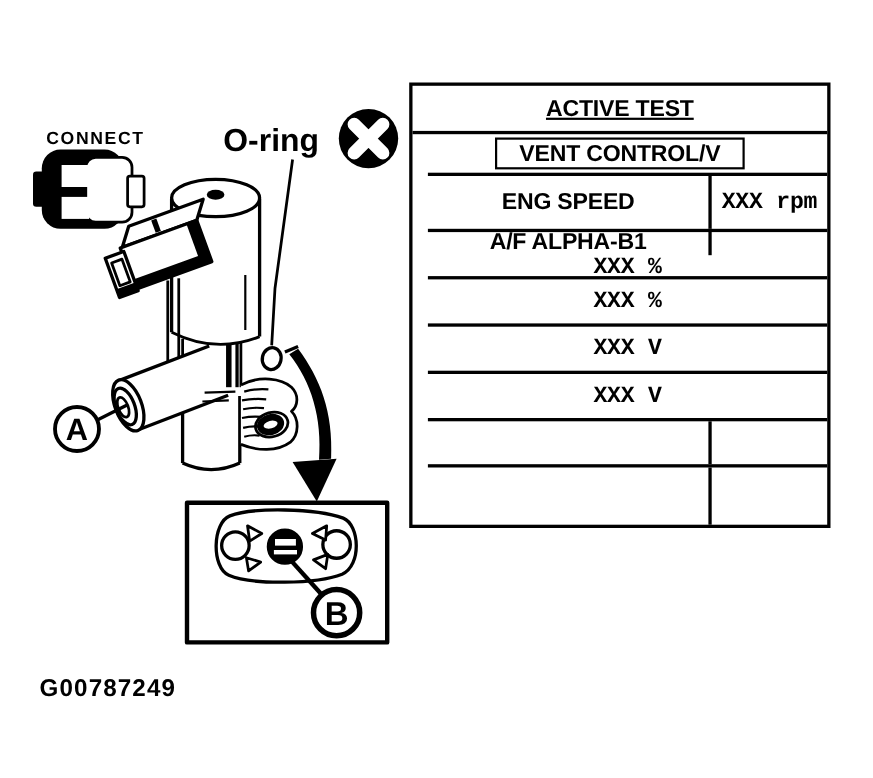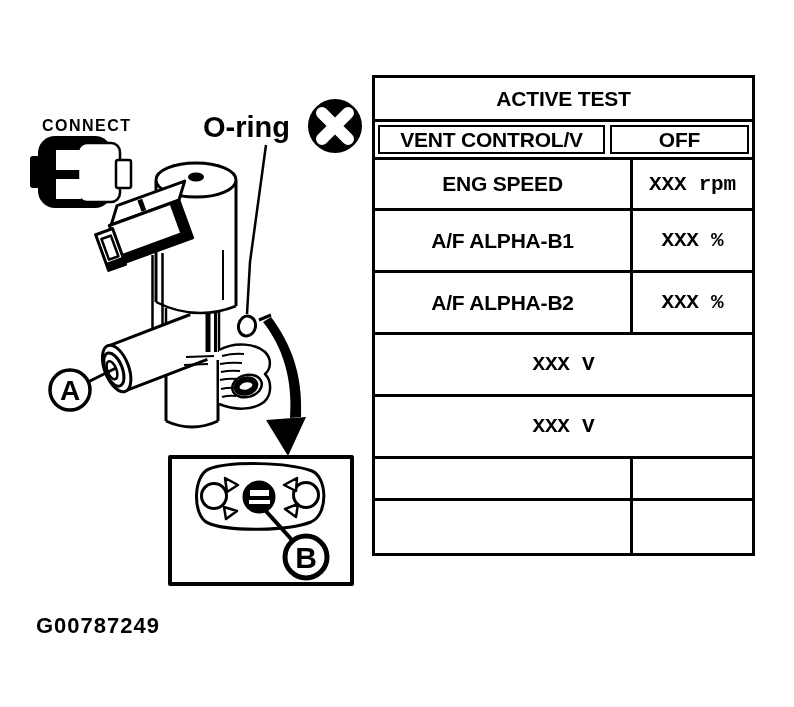--- a/index.html
+++ b/index.html
@@ -6,33 +6,33 @@
   #page{position:relative;width:794px;height:707px;background:#fff;overflow:hidden;
         font-family:"Liberation Sans",sans-serif;color:#000;}
   svg{position:absolute;left:0;top:0;}
   svg *{stroke-linejoin:round;}
   
   .tbl{position:absolute;left:372px;top:75px;width:383px;box-sizing:border-box;
        border:3px solid #000;background:#fff;
        font-weight:bold;font-size:21px;letter-spacing:-0.2px;}
   .row{box-sizing:border-box;display:flex;align-items:center;justify-content:center;
        border-top:3px solid #000;}
-  .row.first{border-top:none;}
+  .row.first{border-top:none;text-decoration:underline;}
   .hrow{height:41px;}
   .vrow{height:38px;padding:3px;gap:5px;align-items:stretch;}
   .vrow .box{box-sizing:border-box;border:2.5px solid #000;display:flex;
              align-items:center;justify-content:center;}
   .vrow .lab{width:227px;}
   .vrow .val{flex:1;}
   .mhead{height:37px;}
-  .mrow{padding:0;align-items:stretch;}
+  .mrow{padding:0;align-items:stretch;margin-left:14px;}
   .mrow .mlab{box-sizing:border-box;width:258px;border-right:3px solid #000;
               display:flex;align-items:center;justify-content:center;}
   .mrow .mval{flex:1;display:flex;align-items:center;justify-content:center;font-family:Liberation Mono, monospace;}
-  .h51{height:51px;} .h50{height:62px;} .h42{height:42px;} .h55{height:55px;}
+  .h51{height:51px;} .h50{height:43px;flex-direction:column;} .h42{height:42px;} .h55{height:55px;}
 </style>
 </head>
 <body>
 
 <div id="page">
 
   <svg width="794" height="707" viewBox="0 0 794 707">
 
     <text x="42" y="131" font-size="16" font-weight="bold" letter-spacing="1.5" fill="#000">CONNECT</text>
 
@@ -138,34 +138,32 @@
   </svg>
 
   <div class="tbl">
 
     <div class="row hrow first">
       <span>ACTIVE TEST</span>
     </div>
 
     <div class="row vrow">
       <div class="box lab">VENT CONTROL/V</div>
-      <div class="box val">OFF</div>
     </div>
 
 
     <div class="row mrow h51">
       <div class="mlab">ENG SPEED</div>
       <div class="mval">XXX rpm</div>
     </div>
     <div class="row mrow h50">
       <div class="mlab">A/F ALPHA-B1</div>
       <div class="mval">XXX %</div>
     </div>
     <div class="row mrow h50">
-      <div class="mlab">A/F ALPHA-B2</div>
       <div class="mval">XXX %</div>
     </div>
     <div class="row mrow h50">
       <div class="mval">XXX V</div>
     </div>
     <div class="row mrow h50">
       <div class="mval">XXX V</div>
     </div>
     <div class="row mrow h42">
       <div class="mlab"></div>

